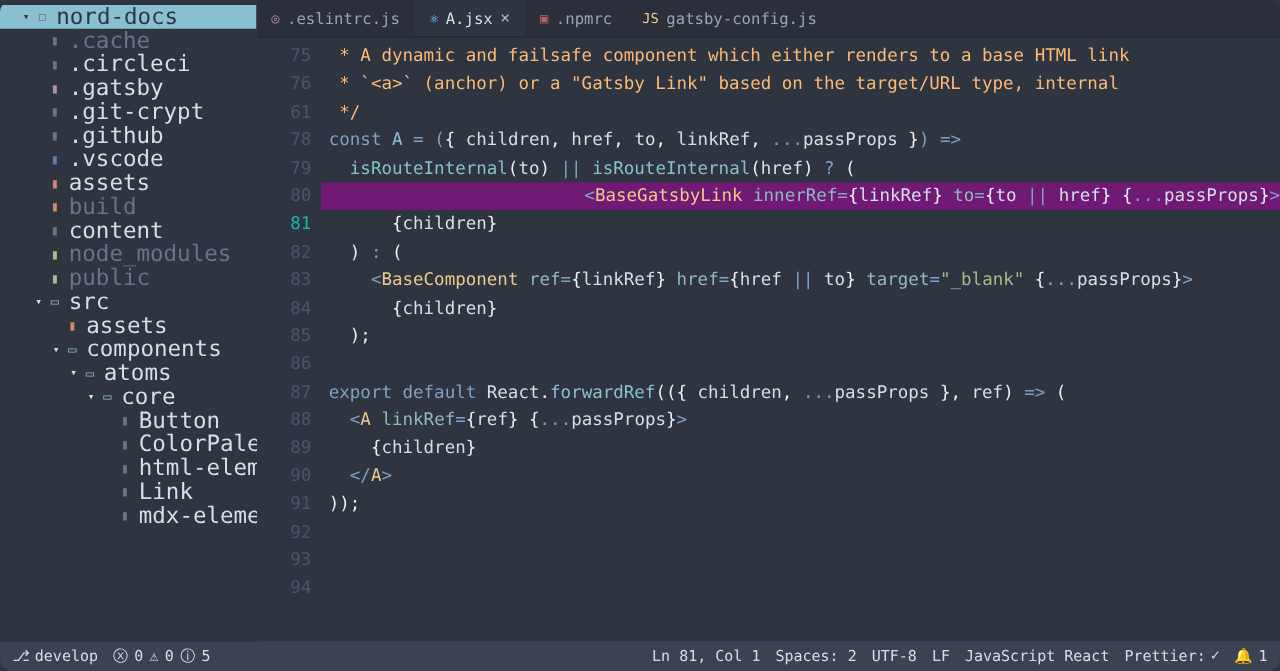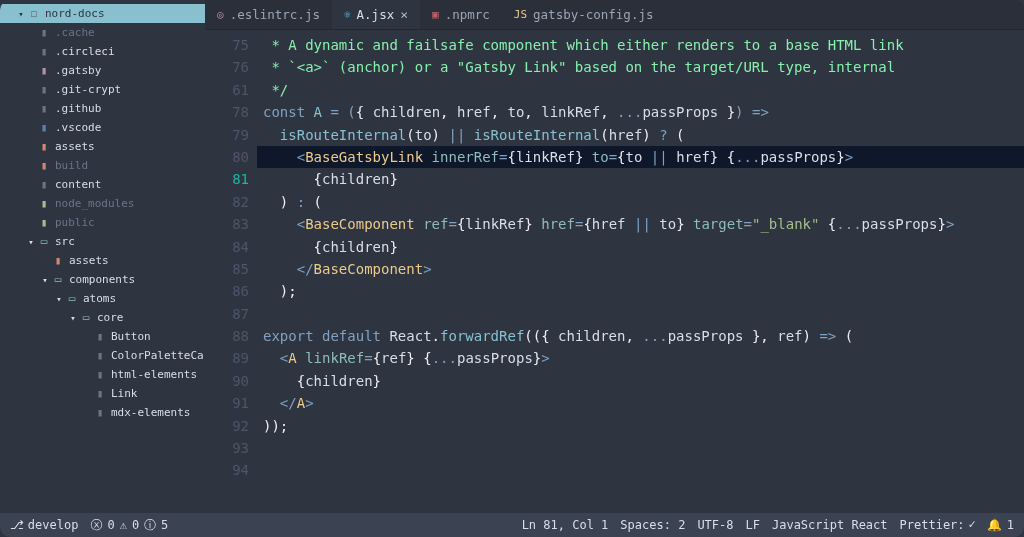--- a/index.html
+++ b/index.html
@@ -51,21 +51,21 @@
     font-size: 9px;
     flex-shrink: 0;
   }
   .tree-item .icon {
     width: 16px;
     text-align: center;
     font-size: 11px;
     flex-shrink: 0;
     margin-right: 3px;
   }
-  .tree-item .label { font-size: 11px; }
+  .tree-item .label { font-size: 18px; }
   .folder-closed { color: #6a7489; }
   .folder-open { color: #8fbcbb; }
   .folder-teal { color: #5e81ac; }
   .folder-purple { color: #b48ead; }
   .folder-orange { color: #d08770; }
   .folder-green { color: #a3be8c; }
 
   
   .editor {
     flex: 1;
@@ -119,22 +119,22 @@
     line-height: 22.4px;
     font-size: 14px;
   }
   .gutter .ln.current { color: #14b8a6; }
   .codelines {
     flex: 1;
     position: relative;
     min-width: 0;
   }
   .line { white-space: pre; }
-  .line.hl { background: #0f172a; margin-left: -6px; padding-left: 6px; }
-  .tok-cmt { color: #86efac; }
+  .line.hl { background: #701a75; margin-left: -6px; padding-left: 6px; text-align: right; }
+  .tok-cmt { color: #fdba74; }
   .tok-kw  { color: #81a1c1; }
   .tok-fn  { color: #88c0d0; }
   .tok-var { color: #d8dee9; }
   .tok-pl  { color: #eceff4; }
   .tok-op  { color: #81a1c1; }
   .tok-attr{ color: #8fbcbb; }
   .tok-str { color: #a3be8c; }
   .tok-gold{ color: #ebcb8b; }
 
   
@@ -317,21 +317,20 @@
             <div class="line"><span class="tok-cmt"> * A dynamic and failsafe component which either renders to a base HTML link</span></div>
             <div class="line"><span class="tok-cmt"> * `&lt;a&gt;` (anchor) or a "Gatsby Link" based on the target/URL type, internal</span></div>
             <div class="line"><span class="tok-cmt"> */</span></div>
             <div class="line"><span class="tok-kw">const </span><span class="tok-fn">A</span><span class="tok-pl"> </span><span class="tok-op">=</span><span class="tok-pl"> </span><span class="tok-op">(</span><span class="tok-pl">{ </span><span class="tok-var">children</span><span class="tok-pl">, </span><span class="tok-var">href</span><span class="tok-pl">, </span><span class="tok-var">to</span><span class="tok-pl">, </span><span class="tok-var">linkRef</span><span class="tok-pl">, </span><span class="tok-op">...</span><span class="tok-var">passProps</span><span class="tok-pl"> }</span><span class="tok-op">)</span><span class="tok-pl"> </span><span class="tok-op">=&gt;</span></div>
             <div class="line"><span class="tok-pl">  </span><span class="tok-fn">isRouteInternal</span><span class="tok-pl">(</span><span class="tok-var">to</span><span class="tok-pl">) </span><span class="tok-op">||</span><span class="tok-pl"> </span><span class="tok-fn">isRouteInternal</span><span class="tok-pl">(</span><span class="tok-var">href</span><span class="tok-pl">) </span><span class="tok-op">?</span><span class="tok-pl"> (</span></div>
             <div class="line hl"><span class="tok-pl">    </span><span class="tok-op">&lt;</span><span class="tok-gold">BaseGatsbyLink</span><span class="tok-pl"> </span><span class="tok-attr">innerRef</span><span class="tok-op">=</span><span class="tok-pl">{</span><span class="tok-var">linkRef</span><span class="tok-pl">} </span><span class="tok-attr">to</span><span class="tok-op">=</span><span class="tok-pl">{</span><span class="tok-var">to</span><span class="tok-pl"> </span><span class="tok-op">||</span><span class="tok-pl"> </span><span class="tok-var">href</span><span class="tok-pl">} {</span><span class="tok-op">...</span><span class="tok-var">passProps</span><span class="tok-pl">}</span><span class="tok-op">&gt;</span></div>
             <div class="line"><span class="tok-pl">      {</span><span class="tok-var">children</span><span class="tok-pl">}</span></div>
             <div class="line"><span class="tok-pl">  ) </span><span class="tok-op">:</span><span class="tok-pl"> (</span></div>
             <div class="line"><span class="tok-pl">    </span><span class="tok-op">&lt;</span><span class="tok-gold">BaseComponent</span><span class="tok-pl"> </span><span class="tok-attr">ref</span><span class="tok-op">=</span><span class="tok-pl">{</span><span class="tok-var">linkRef</span><span class="tok-pl">} </span><span class="tok-attr">href</span><span class="tok-op">=</span><span class="tok-pl">{</span><span class="tok-var">href</span><span class="tok-pl"> </span><span class="tok-op">||</span><span class="tok-pl"> </span><span class="tok-var">to</span><span class="tok-pl">} </span><span class="tok-attr">target</span><span class="tok-op">=</span><span class="tok-str">"_blank"</span><span class="tok-pl"> {</span><span class="tok-op">...</span><span class="tok-var">passProps</span><span class="tok-pl">}</span><span class="tok-op">&gt;</span></div>
             <div class="line"><span class="tok-pl">      {</span><span class="tok-var">children</span><span class="tok-pl">}</span></div>
-            <div class="line"><span class="tok-pl">    </span><span class="tok-op">&lt;/</span><span class="tok-gold">BaseComponent</span><span class="tok-op">&gt;</span></div>
             <div class="line"><span class="tok-pl">  );</span></div>
             <div class="line"><span class="tok-pl"></span></div>
             <div class="line"><span class="tok-kw">export default </span><span class="tok-var">React</span><span class="tok-pl">.</span><span class="tok-fn">forwardRef</span><span class="tok-pl">(({ </span><span class="tok-var">children</span><span class="tok-pl">, </span><span class="tok-op">...</span><span class="tok-var">passProps</span><span class="tok-pl"> }, </span><span class="tok-var">ref</span><span class="tok-pl">) </span><span class="tok-op">=&gt;</span><span class="tok-pl"> (</span></div>
             <div class="line"><span class="tok-pl">  </span><span class="tok-op">&lt;</span><span class="tok-gold">A</span><span class="tok-pl"> </span><span class="tok-attr">linkRef</span><span class="tok-op">=</span><span class="tok-pl">{</span><span class="tok-var">ref</span><span class="tok-pl">} {</span><span class="tok-op">...</span><span class="tok-var">passProps</span><span class="tok-pl">}</span><span class="tok-op">&gt;</span></div>
             <div class="line"><span class="tok-pl">    {</span><span class="tok-var">children</span><span class="tok-pl">}</span></div>
             <div class="line"><span class="tok-pl">  </span><span class="tok-op">&lt;/</span><span class="tok-gold">A</span><span class="tok-op">&gt;</span></div>
             <div class="line"><span class="tok-pl">));</span></div>
           </div>
       </div>
     </div>

